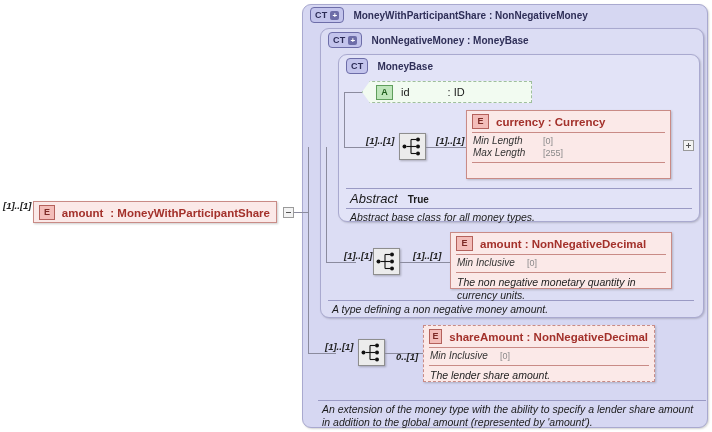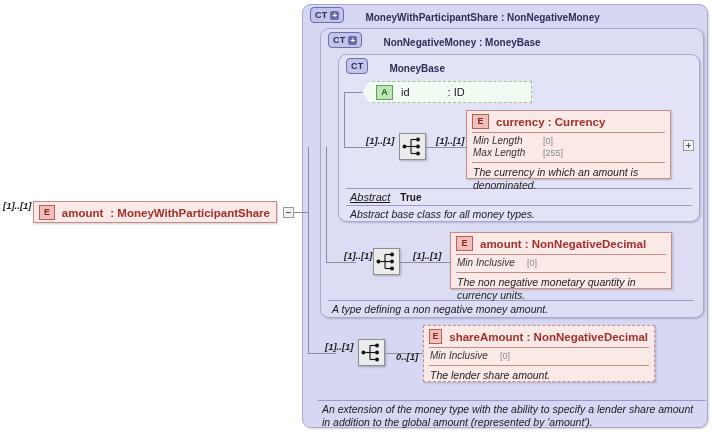--- a/index.html
+++ b/index.html
@@ -18,21 +18,21 @@
     border-radius:9px;
     box-shadow:1px 1px 2px rgba(0,0,0,.18);
     box-sizing:border-box;
   }
   .ct-panel.lvl2{background:#dcddf4;}
   .ct-panel.lvl3{background:#e2e3f7;}
 
   
   .ct-head{
     position:absolute;
-    display:flex;align-items:flex-end;gap:21px;
+    display:flex;align-items:center;gap:9px;
     white-space:nowrap;
   }
   .badge{
     display:inline-flex;align-items:center;justify-content:center;
     height:14px;padding:0 4px;
     border:1px solid #6d6da8;border-radius:4px;
     background:#c3c4ec;
     font-size:9px;font-weight:bold;color:#2b2b55;
     letter-spacing:.2px;line-height:1;
   }
@@ -90,21 +90,21 @@
   }
   .attr-name{font-size:11px;color:#1a1a1a;text-align:center;}
   .attr-type{font-size:11px;color:#1a1a1a;}
 
   
   .info-strip{position:absolute;box-sizing:border-box;}
   .info-row{
     display:flex;align-items:baseline;gap:10px;
     border-top:1px solid #9a9ac4;padding:2px 4px 2px 4px;
   }
-  .info-key{font-style:italic;font-size:11px;color:#1b1b1b;text-decoration:underline;}
+  .info-key{font-style:italic;font-size:13px;color:#1b1b1b;}
   .info-val{font-size:10px;font-weight:bold;color:#1b1b1b;}
   .info-doc{
     border-top:1px solid #9a9ac4;
     padding:2px 4px 2px 4px;
     font-style:italic;font-size:10.5px;color:#1b1b1b;line-height:13px;
   }
 
   
   .seq{
     position:absolute;width:27px;height:27px;
@@ -238,21 +238,20 @@
     <div class="facet-row">
       <span class="facet-label">Min Length</span>
       <span class="facet-val">[0]</span>
     </div>
     <div class="facet-row">
       <span class="facet-label">Max Length</span>
       <span class="facet-val">[255]</span>
     </div>
   </div>
   <div class="sep"></div>
-  <div class="doc">The currency in which an amount is denominated.</div>
 </div>
 <div class="toggle plus" style="left:683px;top:140px;"></div>
 
 <div class="card" style="left:344px;top:250px;">[1]..[1]</div>
 <div class="seq" style="left:373px;top:248px;">
   <svg width="25" height="25" viewBox="0 0 25 25">
     <circle cx="4.5" cy="12.5" r="2" fill="#111"></circle>
     <line x1="6.5" y1="12.5" x2="11" y2="12.5" stroke="#111" stroke-width="1.1"></line>
     <line x1="11" y1="5.5" x2="11" y2="19.5" stroke="#111" stroke-width="1.1"></line>
     <line x1="11" y1="5.5" x2="16" y2="5.5" stroke="#111" stroke-width="1.1"></line>

